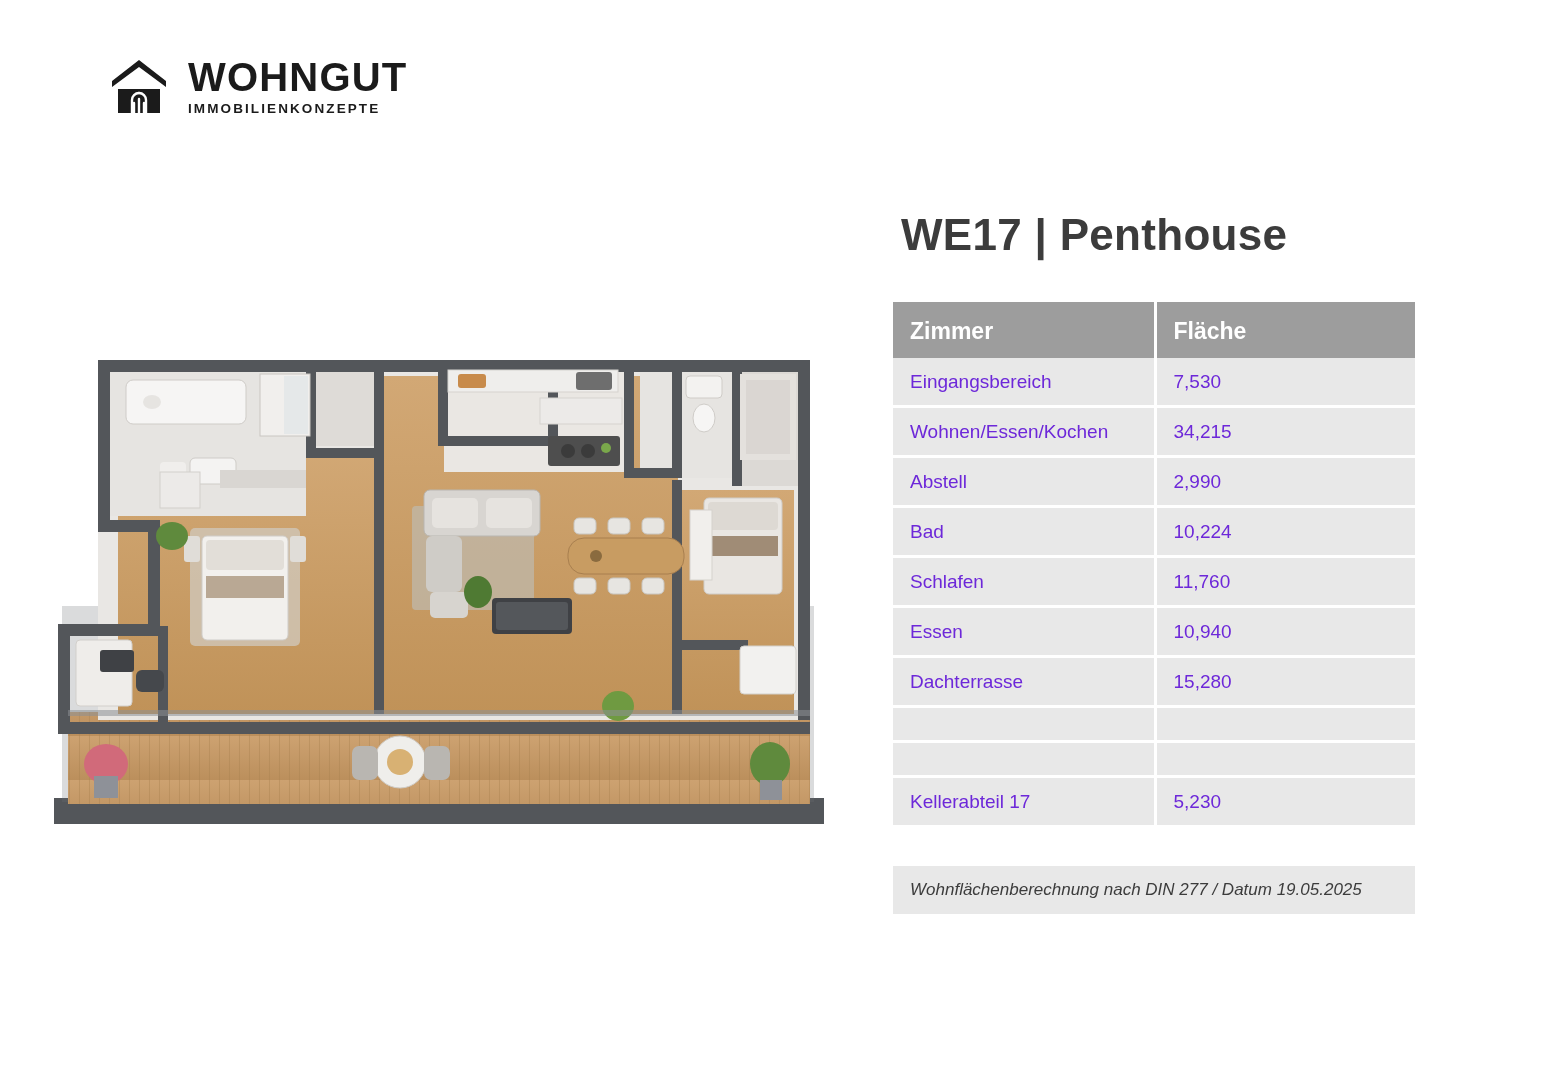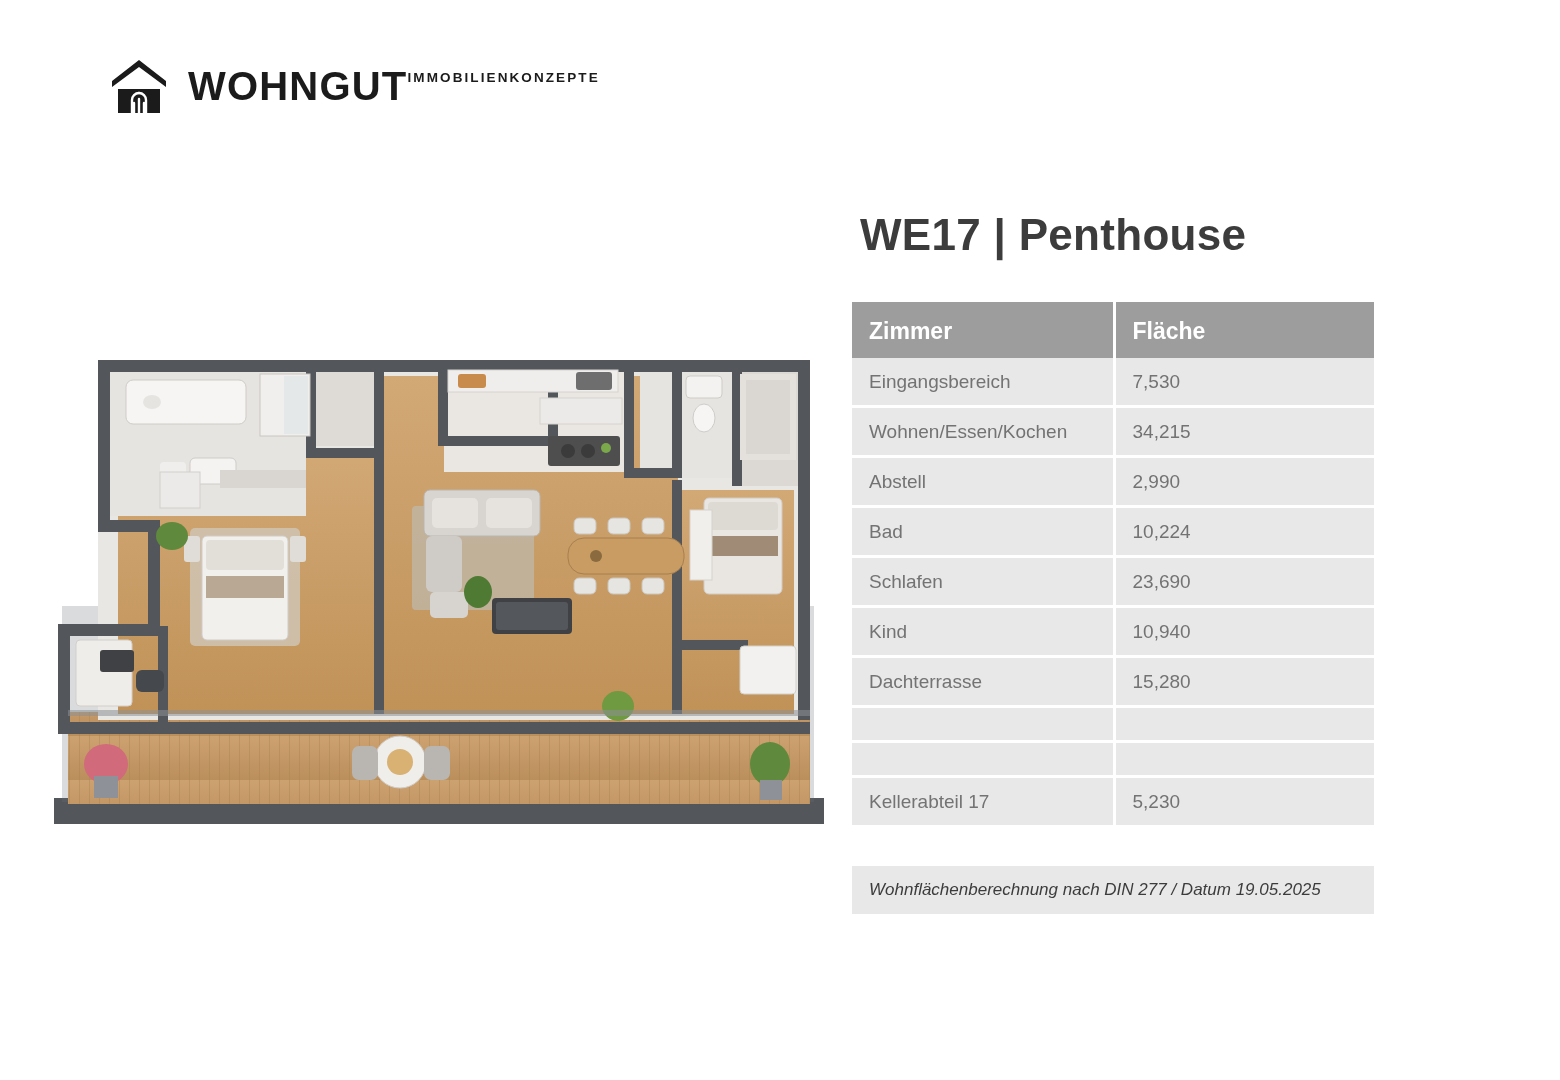--- a/index.html
+++ b/index.html
@@ -25,21 +25,21 @@
     align-items: center;
     gap: 18px;
   }
   .logo-mark {
     width: 62px;
     height: 62px;
     position: relative;
   }
   .logo-text {
     display: flex;
-    flex-direction: row;
+    flex-direction: column;
     justify-content: flex-start;
     line-height: 1;
   }
   .logo-word {
     font-size: 40px;
     font-weight: bold;
     letter-spacing: 1.2px;
     color: #1b1b1b;
   }
   .logo-sub {
@@ -56,21 +56,21 @@
     left: 40px;
     top: 340px;
     width: 810px;
     height: 520px;
   }
   .fp-svg { display:block; }
 
   
   .panel {
     position: absolute;
-    left: 852px;
+    left: 893px;
     top: 210px;
     width: 522px;
   }
   .panel-title {
     font-size: 44px;
     font-weight: bold;
     color: #3c3c3c;
     letter-spacing: 0.3px;
     margin: 0 0 42px 8px;
   }
@@ -90,21 +90,21 @@
     font-size: 23px;
     font-weight: bold;
     padding: 16px 0 13px 17px;
     border-right: 3px solid #ffffff;
   }
   table.area-table th:last-child { border-right: none; }
 
   table.area-table td {
     background: #e8e8e8;
     font-size: 19px;
-    color: #737373;
+    color: #6d28d9;
     padding: 12px 0 12px 17px;
     border-right: 3px solid #ffffff;
     border-bottom: 3px solid #ffffff;
     height: 23px;
   }
   table.area-table td:last-child { border-right: none; }
   table.area-table tr.spacer td { height: 20px; padding: 6px 0 6px 17px; }
   table.area-table tr.total td { font-weight: bold; }
 
   .note {
@@ -310,24 +310,24 @@
       <tr>
         <td>Abstell</td>
         <td>2,990</td>
       </tr>
       <tr>
         <td>Bad</td>
         <td>10,224</td>
       </tr>
       <tr>
         <td>Schlafen</td>
-        <td>23,690</td>
-      </tr>
-      <tr>
-        <td>Kind</td>
+        <td>11,760</td>
+      </tr>
+      <tr>
+        <td>Essen</td>
         <td>10,940</td>
       </tr>
       <tr>
         <td>Dachterrasse</td>
         <td>15,280</td>
       </tr>
       <tr class="spacer">
         <td></td>
         <td></td>
       </tr>

